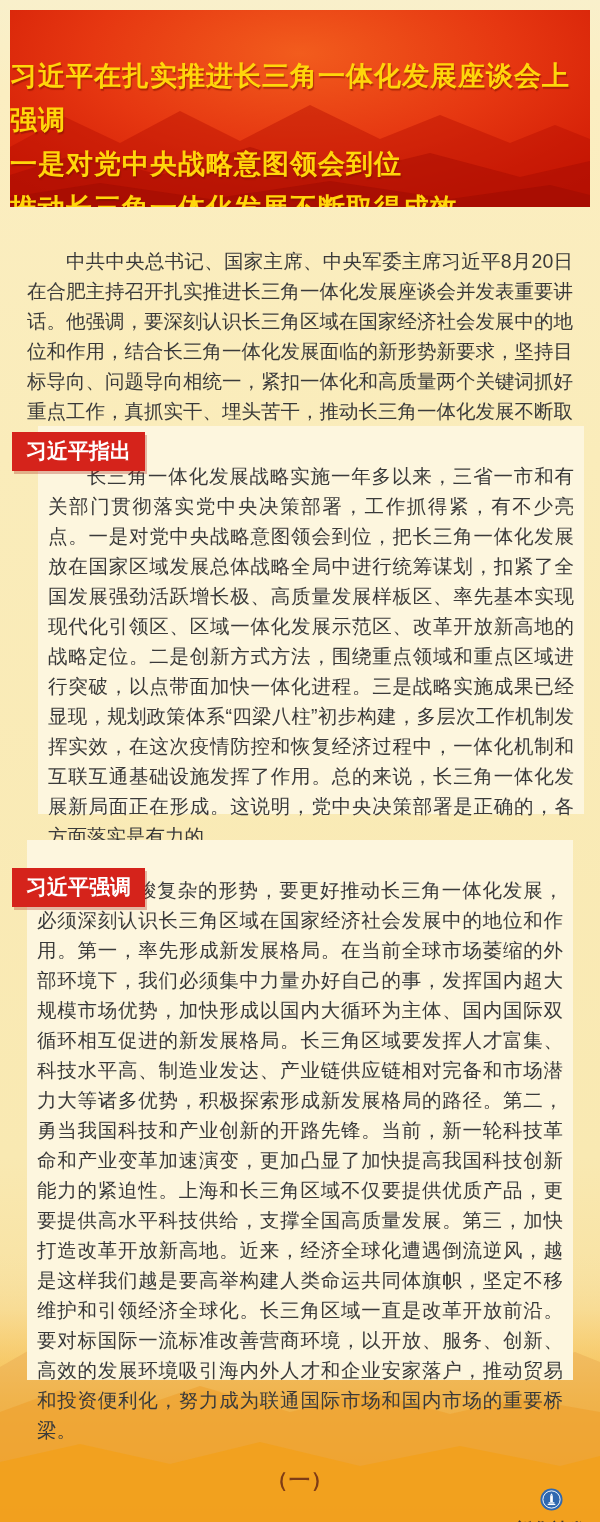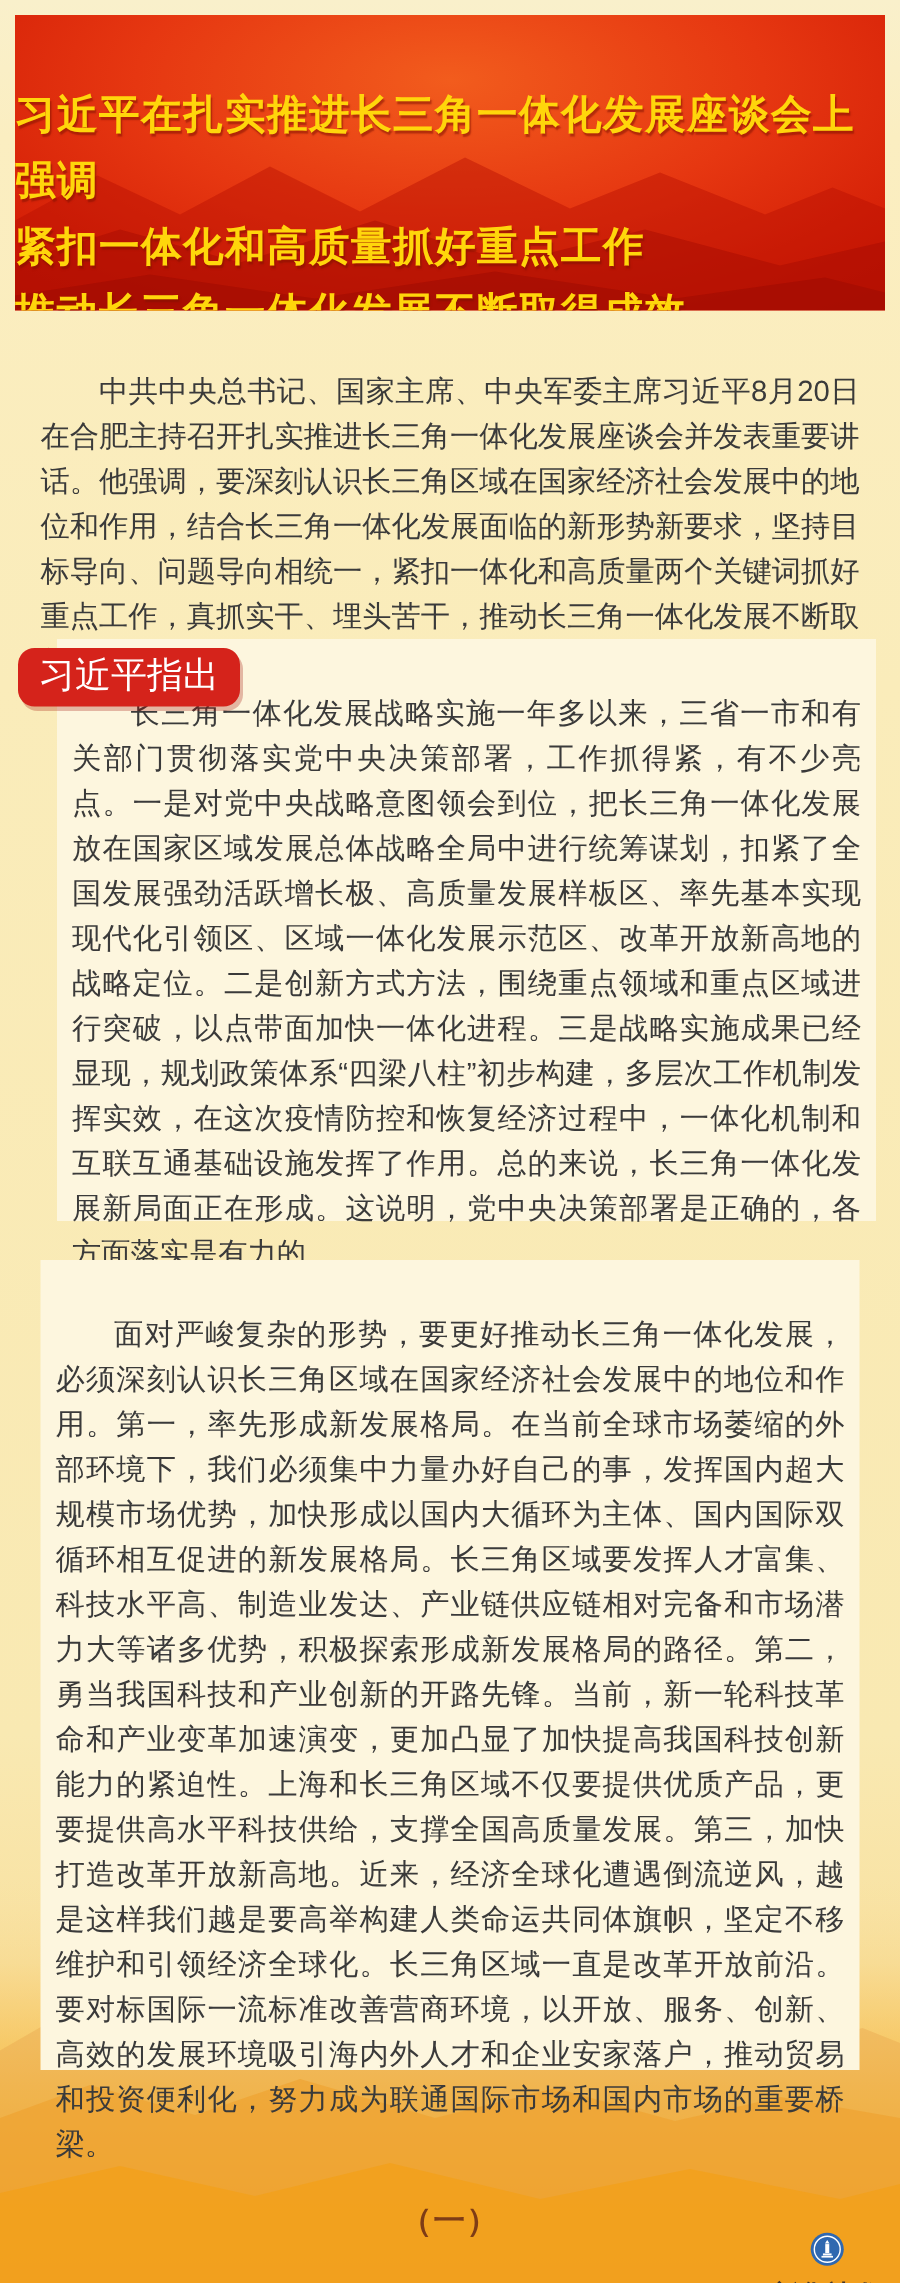--- a/index.html
+++ b/index.html
@@ -41,25 +41,24 @@
     font-size:19.5px; line-height:30px;
     color:#3a3a3a;
     text-align:justify;
     text-indent:2em;
   }
   .quote-label {
     position:absolute; left:12px; z-index:3;
     display:inline-block;
     background:#d5231b;
     color:#ffffff;
-    font-weight:normal;
-    font-size:24px; line-height:26px;
+    font-weight:bold;
+    font-size:21px; line-height:26px;
     padding:6px 14px 7px;
     box-shadow:2px 3px 0 rgba(160,18,6,0.28);
-    border-radius:11px;
   }
   .label-1 { top:432px; }
   .label-2 { top:868px; }
   .quote-panel {
     position:absolute; left:27px; width:546px;
     background:#fdf6de;
     box-sizing:border-box;
   }
   .panel-1 { top:426px; height:388px;margin-left:11px; }
   .panel-2 { top:840px; height:540px; }
@@ -111,32 +110,33 @@
   </svg>
 
   <div class="banner">
     <svg class="banner-mtn" viewBox="0 0 580 130" preserveAspectRatio="none" aria-hidden="true">
       <path d="M0,70 L55,40 L110,66 L170,34 L230,64 L300,28 L370,62 L430,38 L500,66 L545,48 L580,62 L580,130 L0,130 Z" fill="#b90f02" opacity="0.45"></path>
       <path d="M0,98 L70,76 L150,98 L240,70 L330,98 L420,76 L510,100 L580,84 L580,130 L0,130 Z" fill="#a80c02" opacity="0.5"></path>
       <path d="M0,120 L90,106 L200,122 L320,104 L440,122 L540,108 L580,118 L580,130 L0,130 Z" fill="#9c0a01" opacity="0.5"></path>
     </svg>
     <div class="banner-text">
       <div>习近平在扎实推进长三角一体化发展座谈会上强调</div>
-      <div>紧扣一体化和高质量抓好重点工作</div>
+      <div>一是对党中央战略意图领会到位</div>
       <div>推动长三角一体化发展不断取得成效</div>
     </div>
   </div>
 
   <p class="intro">中共中央总书记、国家主席、中央军委主席习近平8月20日在合肥主持召开扎实推进长三角一体化发展座谈会并发表重要讲话。他强调，要深刻认识长三角区域在国家经济社会发展中的地位和作用，结合长三角一体化发展面临的新形势新要求，坚持目标导向、问题导向相统一，紧扣一体化和高质量两个关键词抓好重点工作，真抓实干、埋头苦干，推动长三角一体化发展不断取得成效。</p>
 
   <div class="quote-label label-1">习近平指出</div>
   <div class="quote-panel panel-1">
     <p class="quote-text">长三角一体化发展战略实施一年多以来，三省一市和有关部门贯彻落实党中央决策部署，工作抓得紧，有不少亮点。一是对党中央战略意图领会到位，把长三角一体化发展放在国家区域发展总体战略全局中进行统筹谋划，扣紧了全国发展强劲活跃增长极、高质量发展样板区、率先基本实现现代化引领区、区域一体化发展示范区、改革开放新高地的战略定位。二是创新方式方法，围绕重点领域和重点区域进行突破，以点带面加快一体化进程。三是战略实施成果已经显现，规划政策体系“四梁八柱”初步构建，多层次工作机制发挥实效，在这次疫情防控和恢复经济过程中，一体化机制和互联互通基础设施发挥了作用。总的来说，长三角一体化发展新局面正在形成。这说明，党中央决策部署是正确的，各方面落实是有力的。</p>
   </div>
 
+  <div class="quote-label label-2">习近平强调</div>
   <div class="quote-panel panel-2">
     <p class="quote-text">面对严峻复杂的形势，要更好推动长三角一体化发展，必须深刻认识长三角区域在国家经济社会发展中的地位和作用。第一，率先形成新发展格局。在当前全球市场萎缩的外部环境下，我们必须集中力量办好自己的事，发挥国内超大规模市场优势，加快形成以国内大循环为主体、国内国际双循环相互促进的新发展格局。长三角区域要发挥人才富集、科技水平高、制造业发达、产业链供应链相对完备和市场潜力大等诸多优势，积极探索形成新发展格局的路径。第二，勇当我国科技和产业创新的开路先锋。当前，新一轮科技革命和产业变革加速演变，更加凸显了加快提高我国科技创新能力的紧迫性。上海和长三角区域不仅要提供优质产品，更要提供高水平科技供给，支撑全国高质量发展。第三，加快打造改革开放新高地。近来，经济全球化遭遇倒流逆风，越是这样我们越是要高举构建人类命运共同体旗帜，坚定不移维护和引领经济全球化。长三角区域一直是改革开放前沿。要对标国际一流标准改善营商环境，以开放、服务、创新、高效的发展环境吸引海内外人才和企业安家落户，推动贸易和投资便利化，努力成为联通国际市场和国内市场的重要桥梁。</p>
   </div>
 
   <div class="page-marker">（一）</div>
 
   <div class="credit">
     <svg class="credit-logo" viewBox="0 0 24 24" aria-hidden="true">
       <circle cx="12" cy="12" r="11.5" fill="#2f68b0"></circle>
       <circle cx="12" cy="12" r="9" fill="none" stroke="#ffffff" stroke-width="1"></circle>

